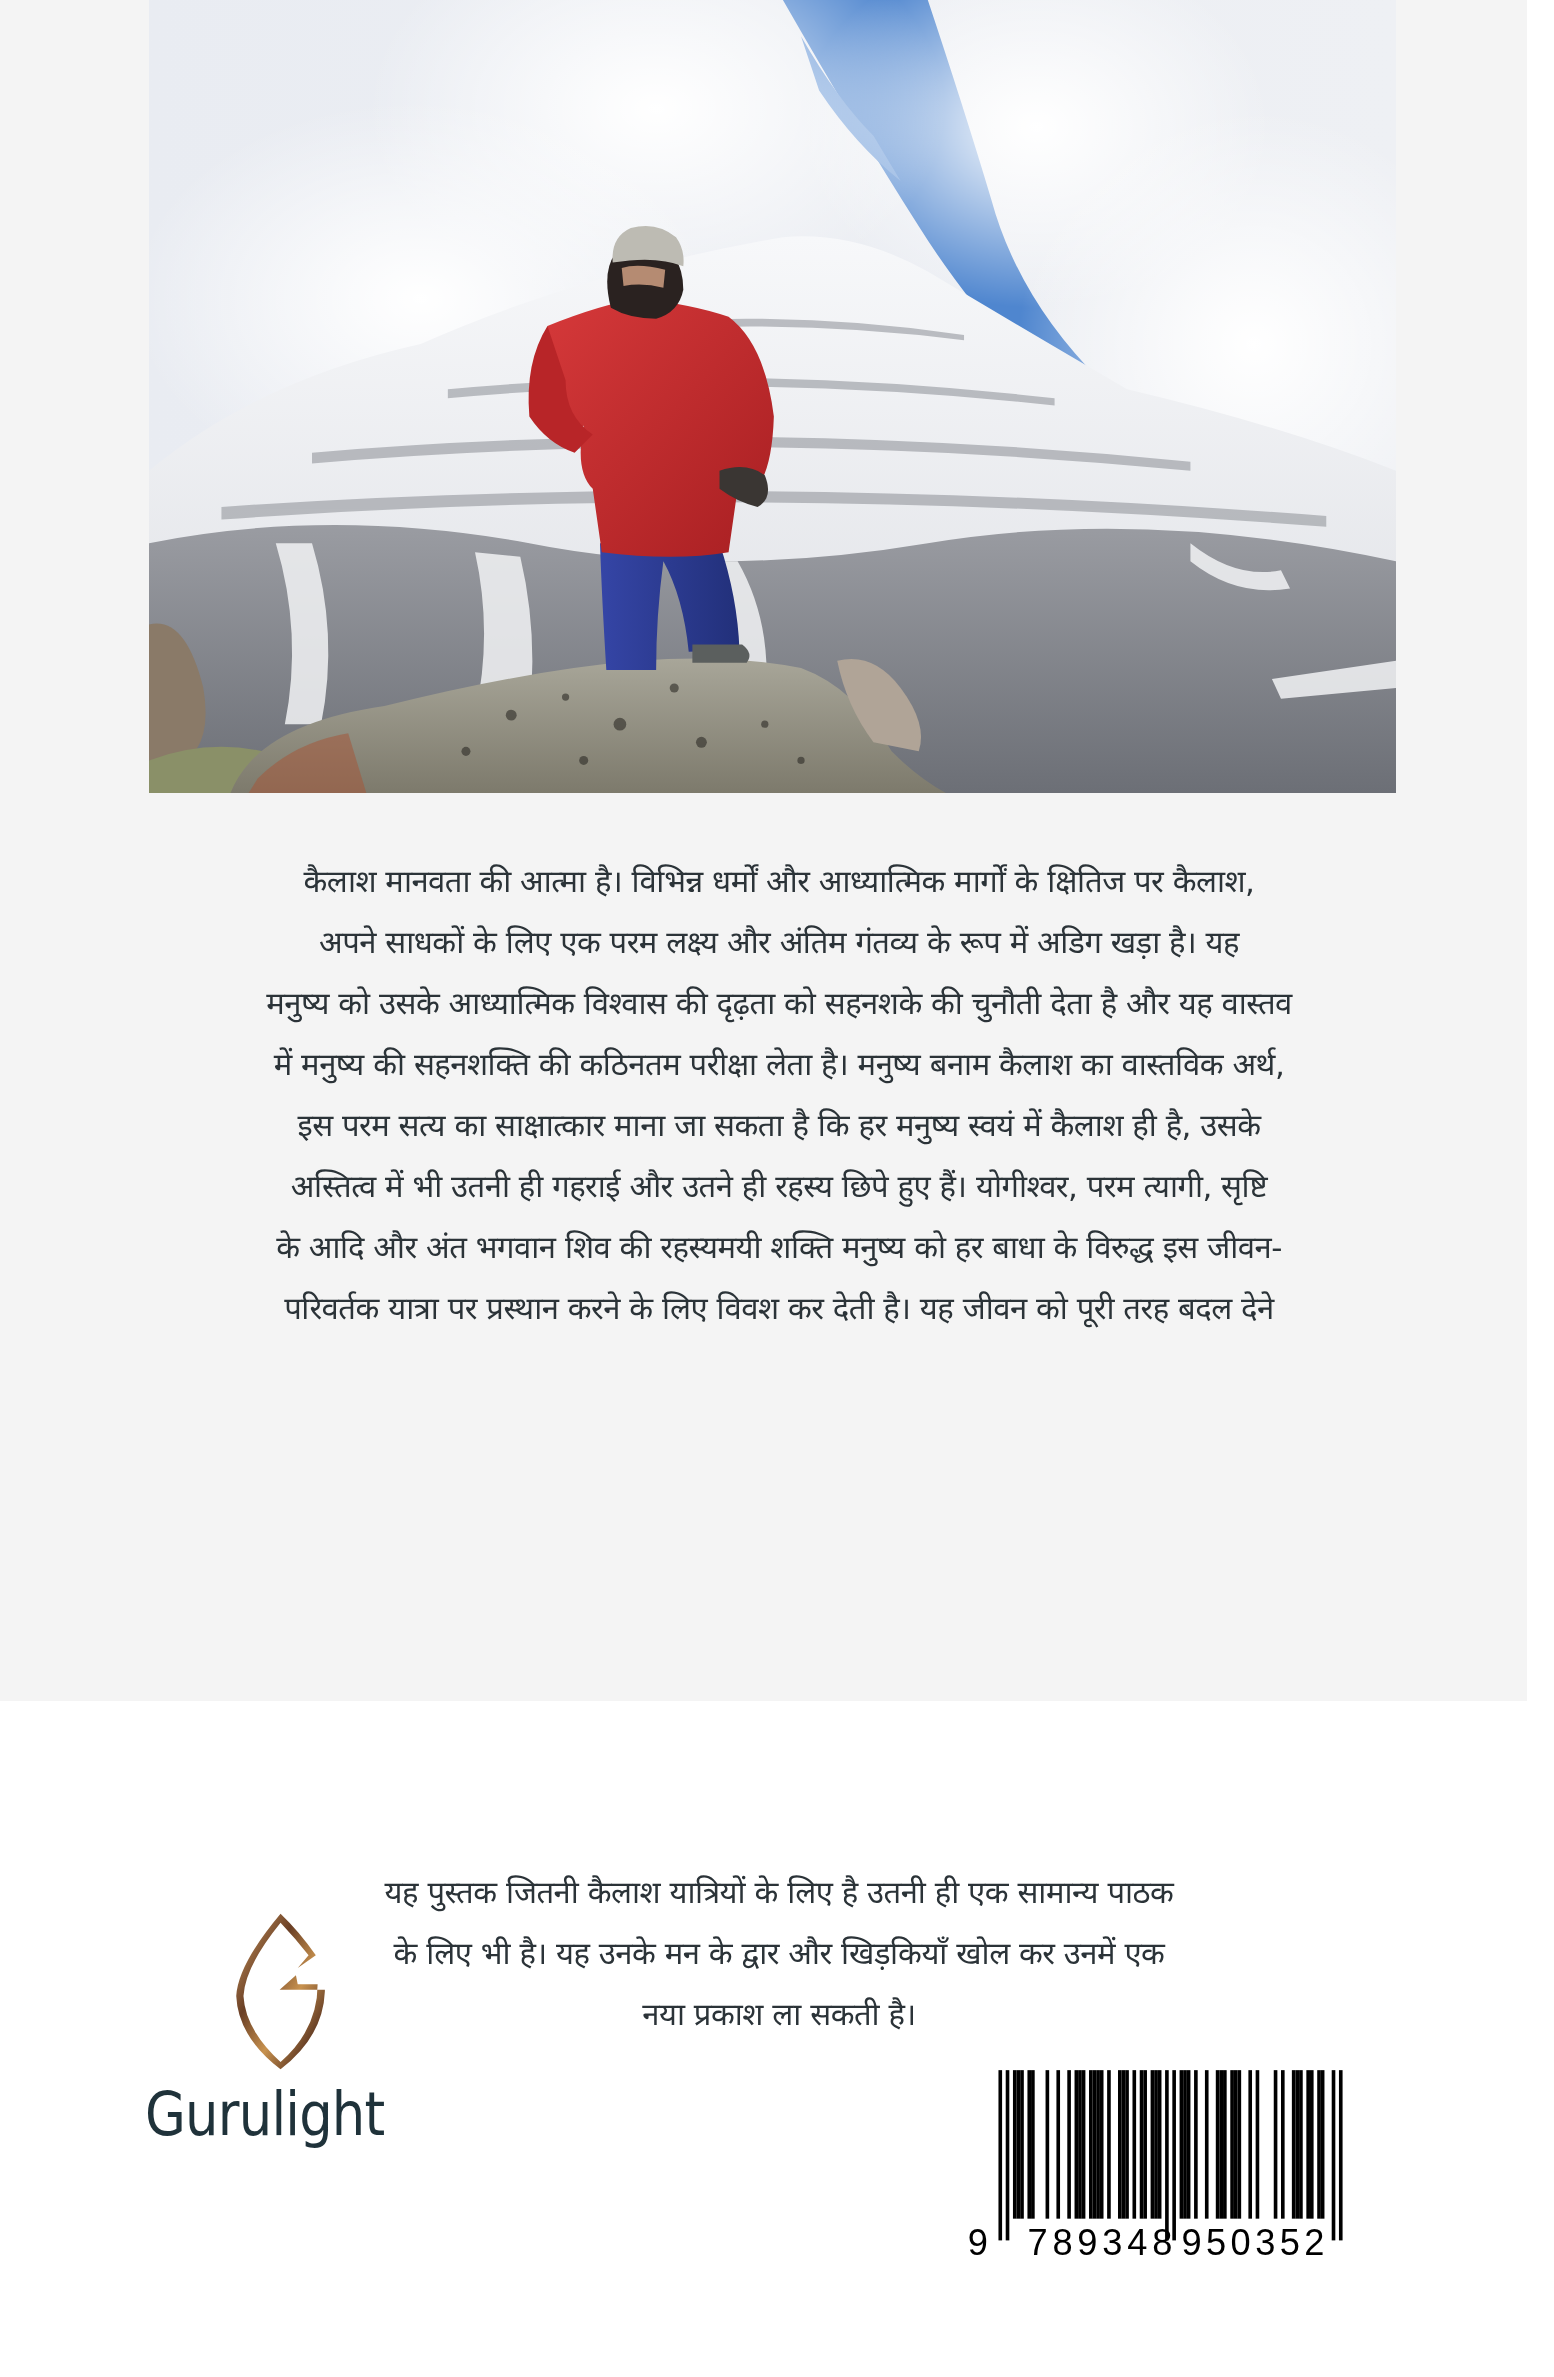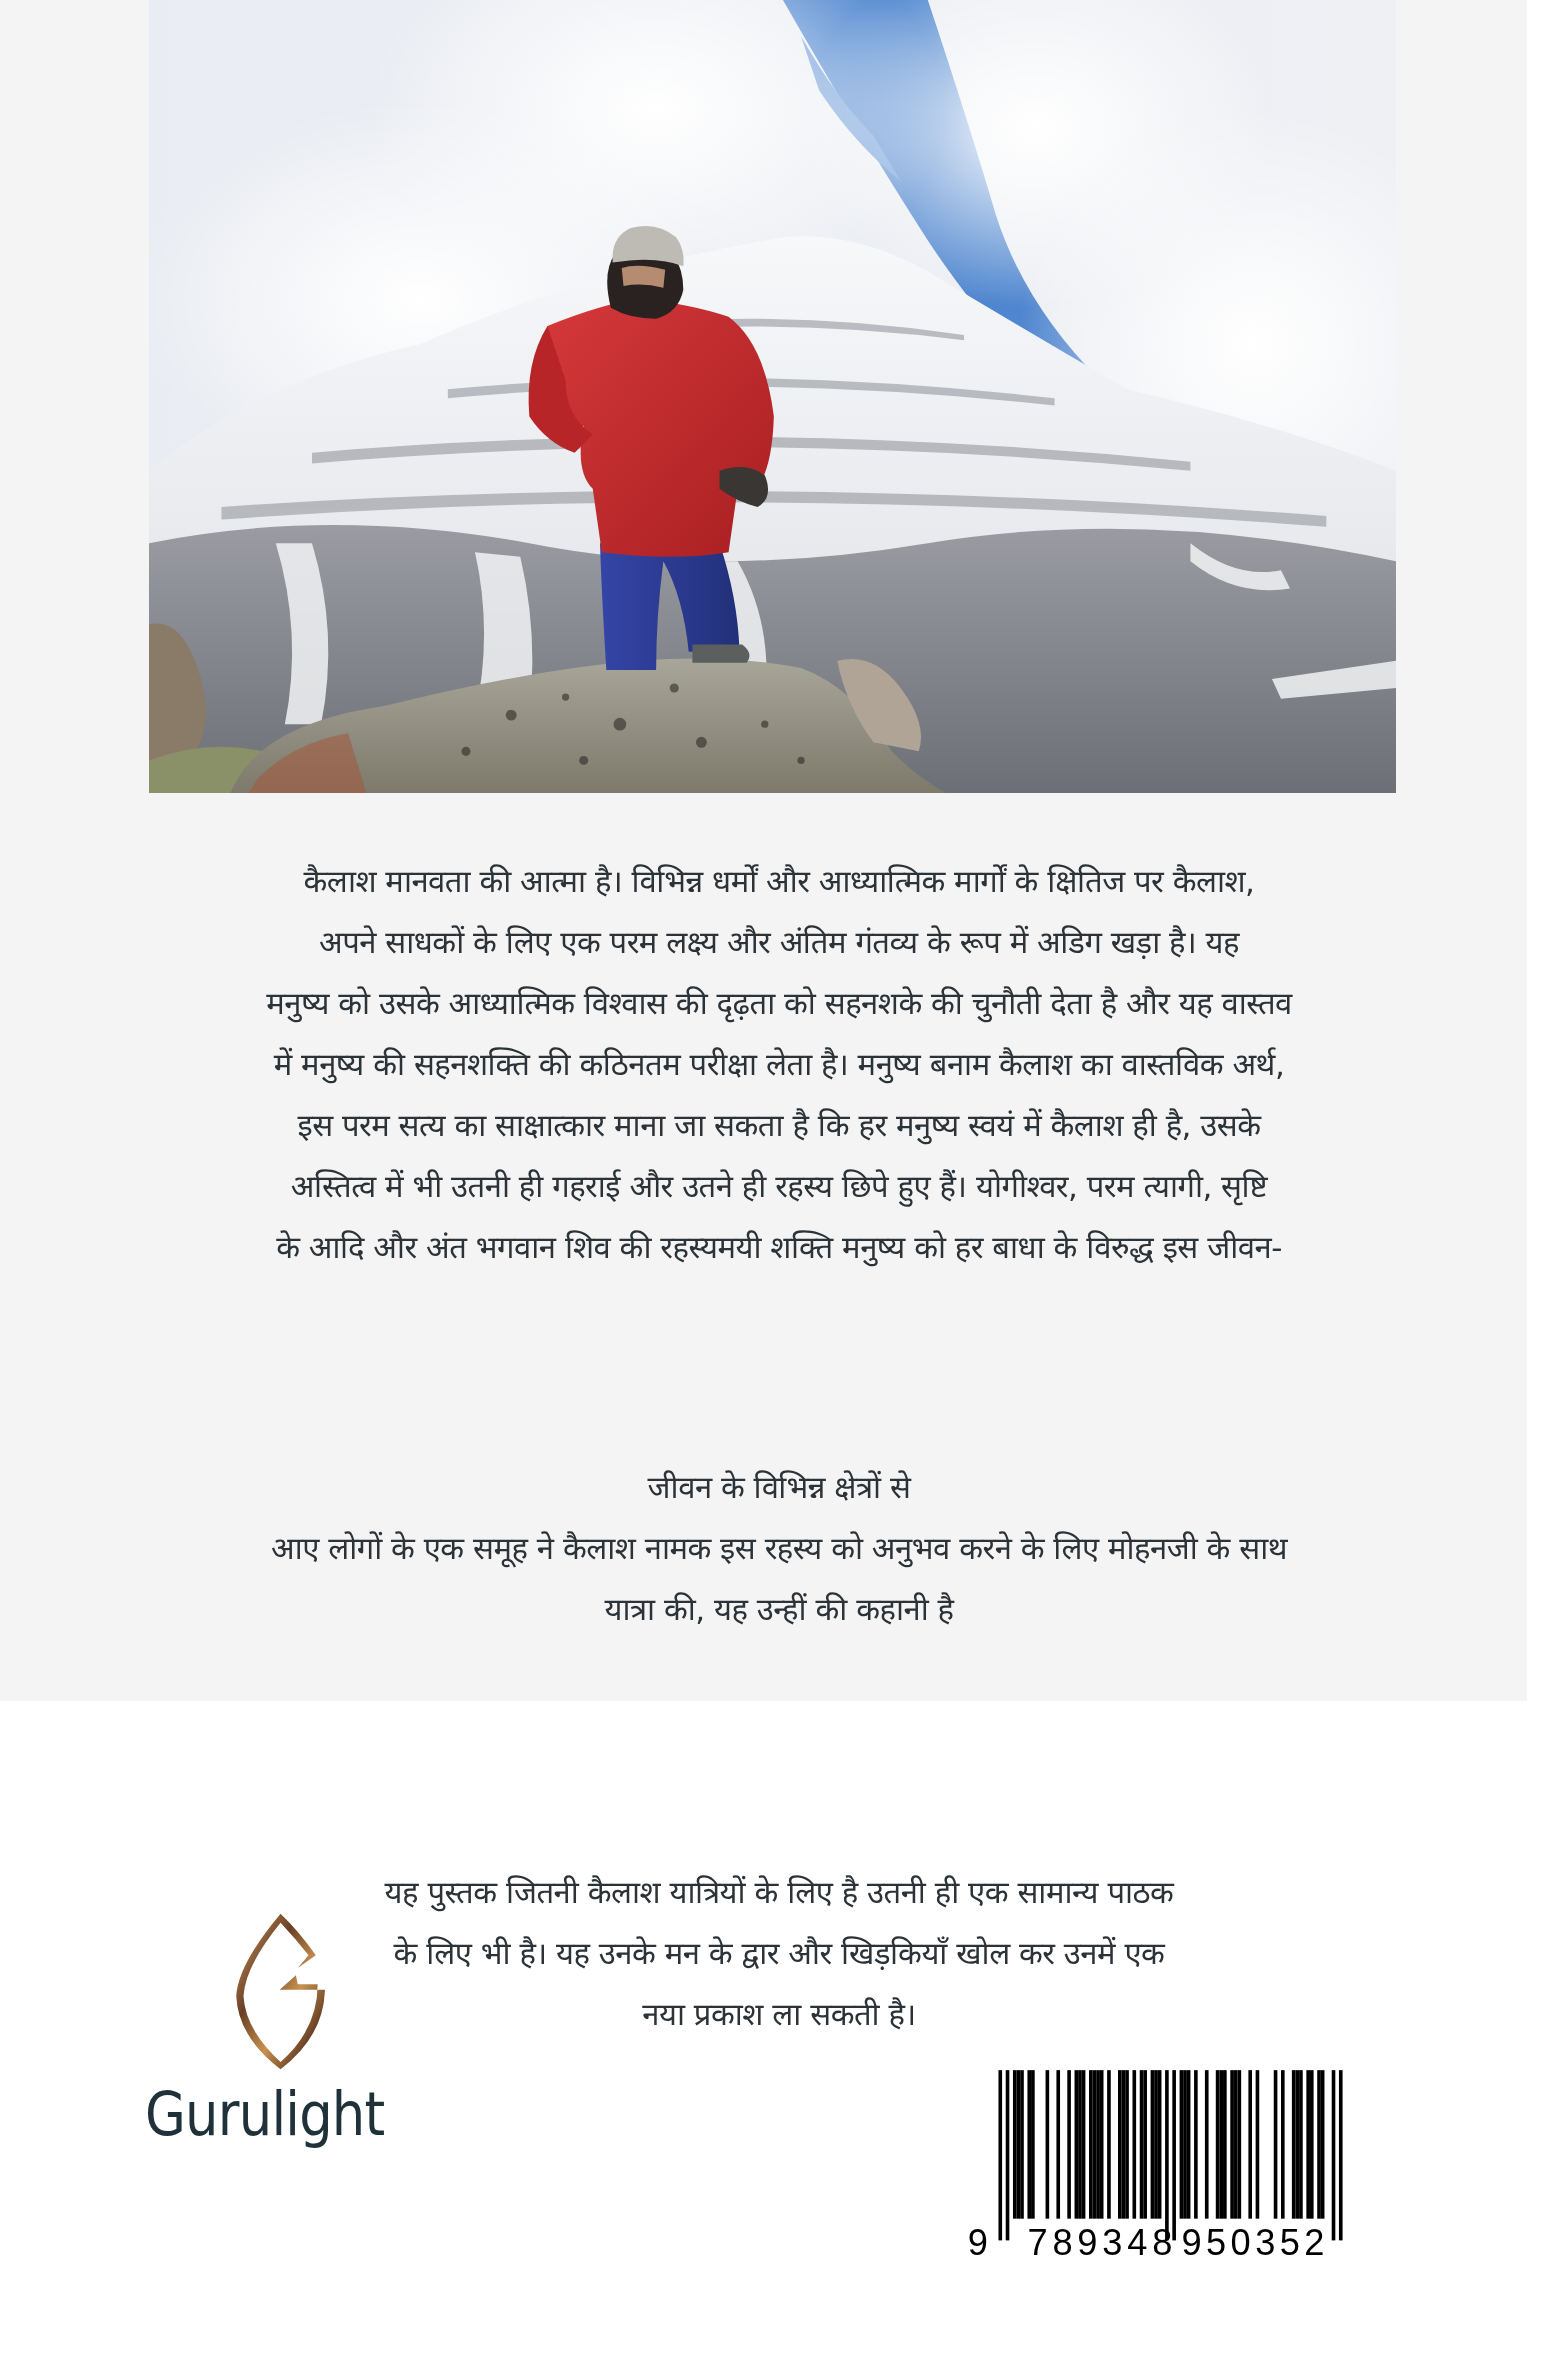--- a/index.html
+++ b/index.html
@@ -158,27 +158,23 @@
   </div>
 
   <div class="blurb blurb-main">
     <span class="line">कैलाश मानवता की आत्मा है। विभिन्न धर्मों और आध्यात्मिक मार्गों के क्षितिज पर कैलाश,</span>
     <span class="line">अपने साधकों के लिए एक परम लक्ष्य और अंतिम गंतव्य के रूप में अडिग खड़ा है। यह</span>
     <span class="line">मनुष्य को उसके आध्यात्मिक विश्वास की दृढ़ता को सहनशके की चुनौती देता है और यह वास्तव</span>
     <span class="line">में मनुष्य की सहनशक्ति की कठिनतम परीक्षा लेता है। मनुष्य बनाम कैलाश का वास्तविक अर्थ,</span>
     <span class="line">इस परम सत्य का साक्षात्कार माना जा सकता है कि हर मनुष्य स्वयं में कैलाश ही है, उसके</span>
     <span class="line">अस्तित्व में भी उतनी ही गहराई और उतने ही रहस्य छिपे हुए हैं। योगीश्वर, परम त्यागी, सृष्टि</span>
     <span class="line">के आदि और अंत भगवान शिव की रहस्यमयी शक्ति मनुष्य को हर बाधा के विरुद्ध इस जीवन-</span>
-  </div>
-
-  <div class="blurb blurb-group">
-    <span class="line">जीवन के विभिन्न क्षेत्रों से</span>
-    <span class="line">आए लोगों के एक समूह ने कैलाश नामक इस रहस्य को अनुभव करने के लिए मोहनजी के साथ</span>
-    <span class="line">यात्रा की, यह उन्हीं की कहानी है</span>
-  </div>
+    <span class="line">परिवर्तक यात्रा पर प्रस्थान करने के लिए विवश कर देती है। यह जीवन को पूरी तरह बदल देने</span>
+  </div>
+
 
   <div class="blurb blurb-reader">
     <span class="line">यह पुस्तक जितनी कैलाश यात्रियों के लिए है उतनी ही एक सामान्य पाठक</span>
     <span class="line">के लिए भी है। यह उनके मन के द्वार और खिड़कियाँ खोल कर उनमें एक</span>
     <span class="line">नया प्रकाश ला सकती है।</span>
   </div>
 
   <div class="publisher">
     <svg class="mark" viewBox="0 0 115 180">
       <defs>

